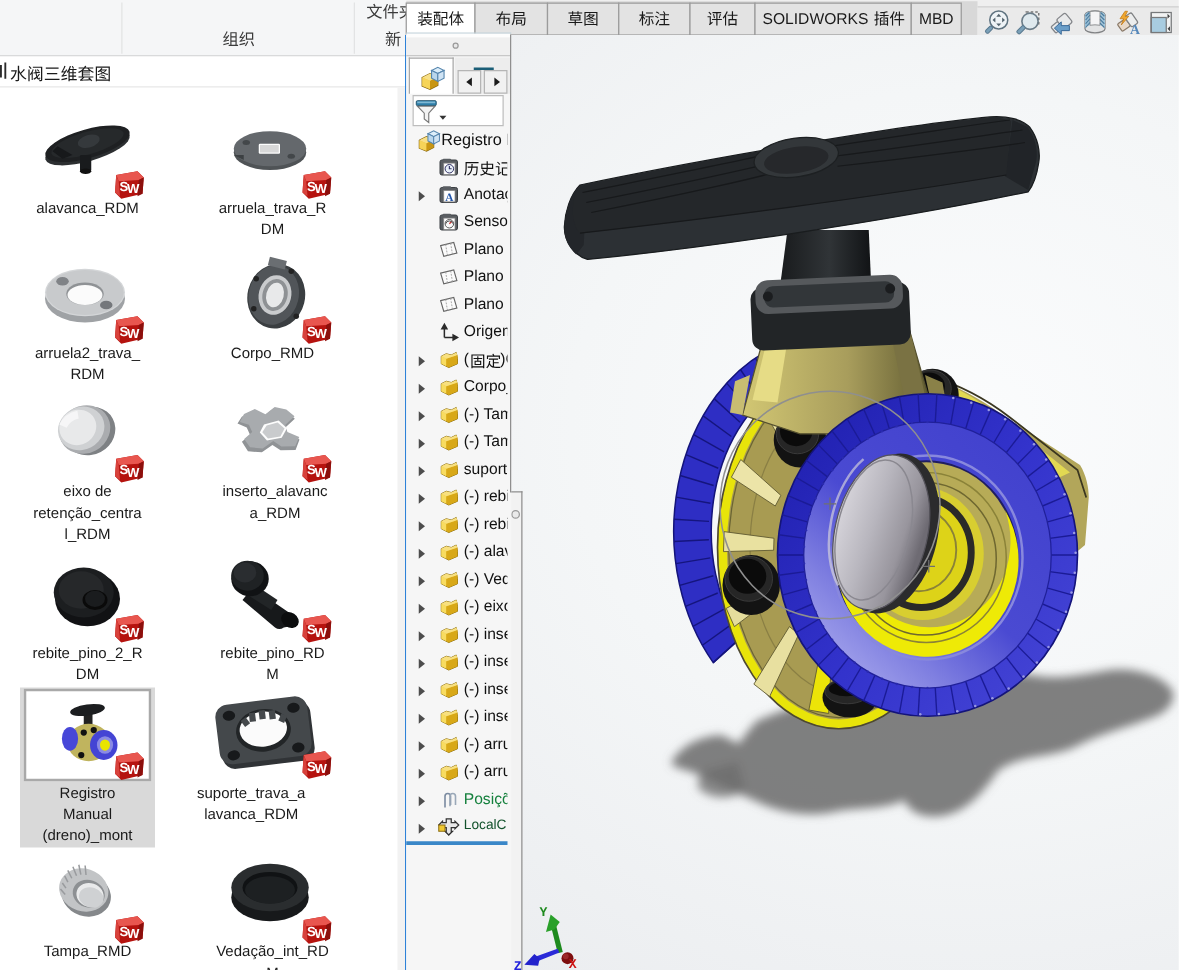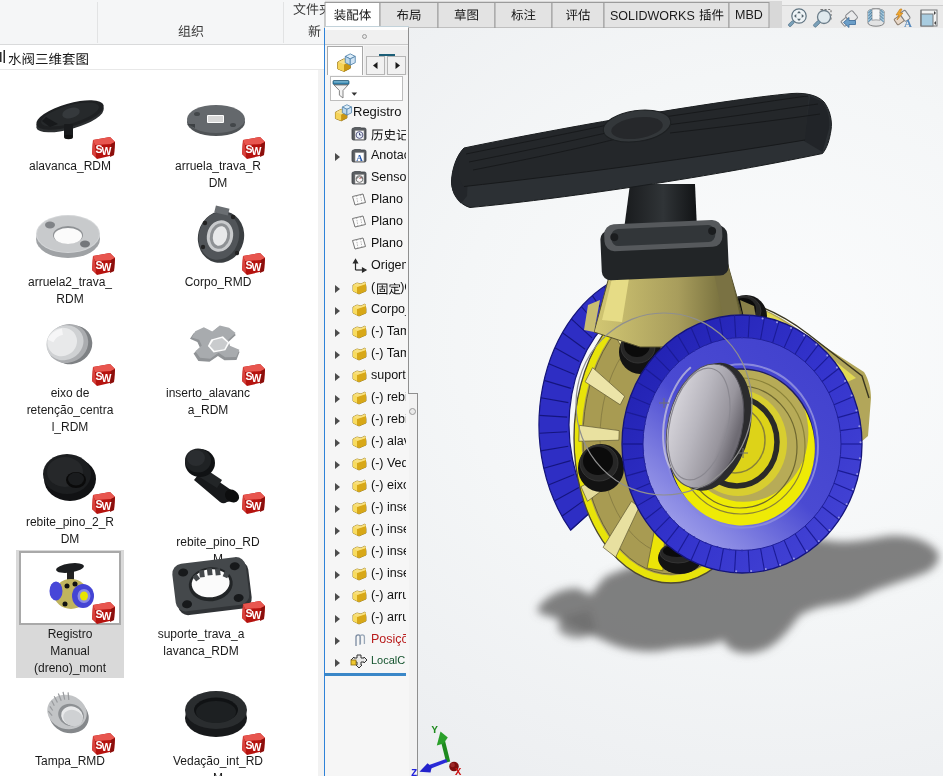--- a/index.html
+++ b/index.html
@@ -137,21 +137,21 @@
 </g>
 </svg>
 <svg class="abs" style="left:240px;top:362px" width="27" height="25" viewBox="0 0 27 25">
 <polygon points="3,5 20,2 25,7 24,20 7,24 2,19" fill="#b5130f"></polygon>
 <polygon points="3,5 20,2 25,7 21,9 5,10" fill="#e8564f"></polygon>
 <polygon points="21,9 25,7 24,20 20,22" fill="#8c0f0c"></polygon>
 <polygon points="3,5 5,10 6,22 2,19" fill="#d8423c"></polygon>
 <text x="5.5" y="17.5" font-size="10.5" font-weight="bold" fill="#fff" font-family="Liberation Sans">S</text>
 <text x="11.5" y="19.5" font-size="10.5" font-weight="bold" fill="#fff" font-family="Liberation Sans">W</text>
 </svg>
-<div class="lbl" style="left:133px;top:385px;width:150px">inserto_alavanc
+<div class="lbl" style="left:145px;top:385px;width:150px">inserto_alavanc
 a_RDM</div>
 <svg class="abs" style="left:41px;top:446px" width="58" height="60" viewBox="0 0 58 60">
 <ellipse cx="29" cy="33" rx="26" ry="22" fill="#111214"></ellipse>
 <ellipse cx="26" cy="28" rx="24" ry="20" fill="#1c1e20"></ellipse>
 <ellipse cx="24" cy="26" rx="18" ry="15" fill="#26282a"></ellipse>
 <ellipse cx="35" cy="34" rx="10" ry="8" fill="#0a0a0a"></ellipse>
 <ellipse cx="35" cy="33" rx="8" ry="6.5" fill="#1a1c1e"></ellipse>
 </svg>
 <svg class="abs" style="left:90px;top:490px" width="27" height="25" viewBox="0 0 27 25">
 <polygon points="3,5 20,2 25,7 24,20 7,24 2,19" fill="#b5130f"></polygon>
@@ -172,21 +172,21 @@
 <ellipse cx="54" cy="52" rx="7.5" ry="6" fill="#0c0d0e" transform="rotate(33 54 52)"></ellipse>
 </svg>
 <svg class="abs" style="left:240px;top:490px" width="27" height="25" viewBox="0 0 27 25">
 <polygon points="3,5 20,2 25,7 24,20 7,24 2,19" fill="#b5130f"></polygon>
 <polygon points="3,5 20,2 25,7 21,9 5,10" fill="#e8564f"></polygon>
 <polygon points="21,9 25,7 24,20 20,22" fill="#8c0f0c"></polygon>
 <polygon points="3,5 5,10 6,22 2,19" fill="#d8423c"></polygon>
 <text x="5.5" y="17.5" font-size="10.5" font-weight="bold" fill="#fff" font-family="Liberation Sans">S</text>
 <text x="11.5" y="19.5" font-size="10.5" font-weight="bold" fill="#fff" font-family="Liberation Sans">W</text>
 </svg>
-<div class="lbl" style="left:143px;top:534px;width:150px">rebite_pino_RD
+<div class="lbl" style="left:143px;top:514px;width:150px">rebite_pino_RD
 M</div>
 <div class="abs" style="left:16px;top:550px;width:108px;height:128px;background:#d9d9d9"></div>
 <div class="abs" style="left:19px;top:551px;width:102px;height:74px;background:#fff;border:2px solid #a9a9a9"></div>
 <svg class="abs" style="left:45px;top:560px" width="52" height="56" viewBox="0 0 52 56">
 <rect x="22" y="10" width="7" height="10" fill="#222"></rect>
 <ellipse cx="25" cy="8" rx="14" ry="4.5" fill="#1c1e20" transform="rotate(-8 25 8)"></ellipse>
 <ellipse cx="26" cy="34" rx="17" ry="15" fill="#c0b45e"></ellipse>
 <ellipse cx="11" cy="31" rx="6.5" ry="9.5" fill="#4747d8"></ellipse>
 <ellipse cx="38" cy="36" rx="11" ry="12" fill="#4444d4"></ellipse>
 <ellipse cx="39" cy="36" rx="6.5" ry="7" fill="#8a8ae4"></ellipse>
@@ -837,21 +837,21 @@
 <div class="abs" style="left:46px;top:384px;font-size:12.5px;color:#111;white-space:nowrap">(-) rebi</div>
 <div class="abs" style="left:46px;top:406px;font-size:12.5px;color:#111;white-space:nowrap">(-) alav</div>
 <div class="abs" style="left:46px;top:428px;font-size:12.5px;color:#111;white-space:nowrap">(-) Ved</div>
 <div class="abs" style="left:46px;top:450px;font-size:12.5px;color:#111;white-space:nowrap">(-) eixo</div>
 <div class="abs" style="left:46px;top:472px;font-size:12.5px;color:#111;white-space:nowrap">(-) inse</div>
 <div class="abs" style="left:46px;top:494px;font-size:12.5px;color:#111;white-space:nowrap">(-) inse</div>
 <div class="abs" style="left:46px;top:516px;font-size:12.5px;color:#111;white-space:nowrap">(-) inse</div>
 <div class="abs" style="left:46px;top:538px;font-size:12.5px;color:#111;white-space:nowrap">(-) inse</div>
 <div class="abs" style="left:46px;top:560px;font-size:12.5px;color:#111;white-space:nowrap">(-) arru</div>
 <div class="abs" style="left:46px;top:582px;font-size:12.5px;color:#111;white-space:nowrap">(-) arru</div>
-<div class="abs" style="left:46px;top:604px;font-size:12.5px;color:#b91c1c;white-space:nowrap">Posiçõ</div>
+<div class="abs" style="left:46px;top:604px;font-size:12.5px;color:#15803d;white-space:nowrap">Posiçõ</div>
 <div class="abs" style="left:46px;top:626px;font-size:11px;color:#14532d;white-space:nowrap">LocalC</div>
 </div>
 <div class="abs" style="left:325px;top:672.5px;width:81px;height:3.5px;background:#3a87c8"></div>
 <svg class="abs" style="left:408px;top:715px" width="80" height="61" viewBox="408 715 80 61">
 <polygon points="446.2,762.5 440.8,741 444.8,740 450.2,761.5" fill="#1e8a1e"></polygon>
 <polygon points="443.5,743.5 436.8,745.6 440.5,731.5 447.8,737.5" fill="#2aa02a"></polygon>
 <polygon points="447.5,762 428.5,769.5 427,765.8 446,759" fill="#2a2ad8"></polygon>
 <polygon points="430.5,772.5 419.5,771.8 427.5,763.2 431.8,766.8" fill="#2222cc"></polygon>
 <circle cx="454" cy="766.5" r="4.8" fill="#7e0e0e"></circle>
 <circle cx="452.6" cy="765" r="2.3" fill="#9c2828"></circle>

